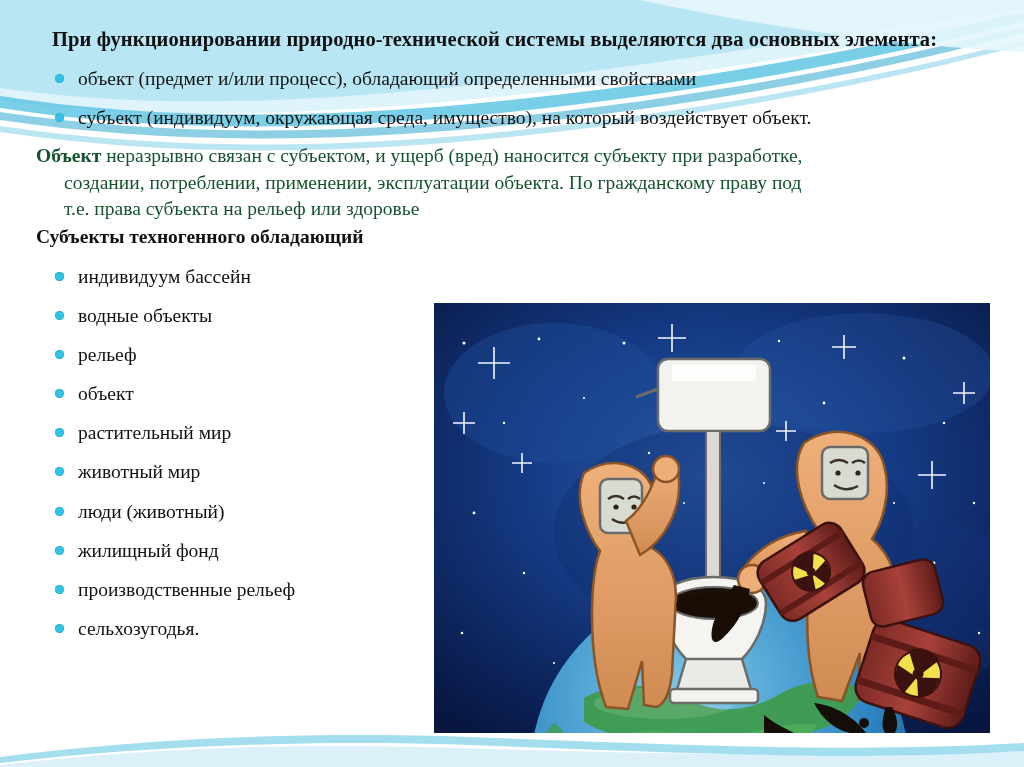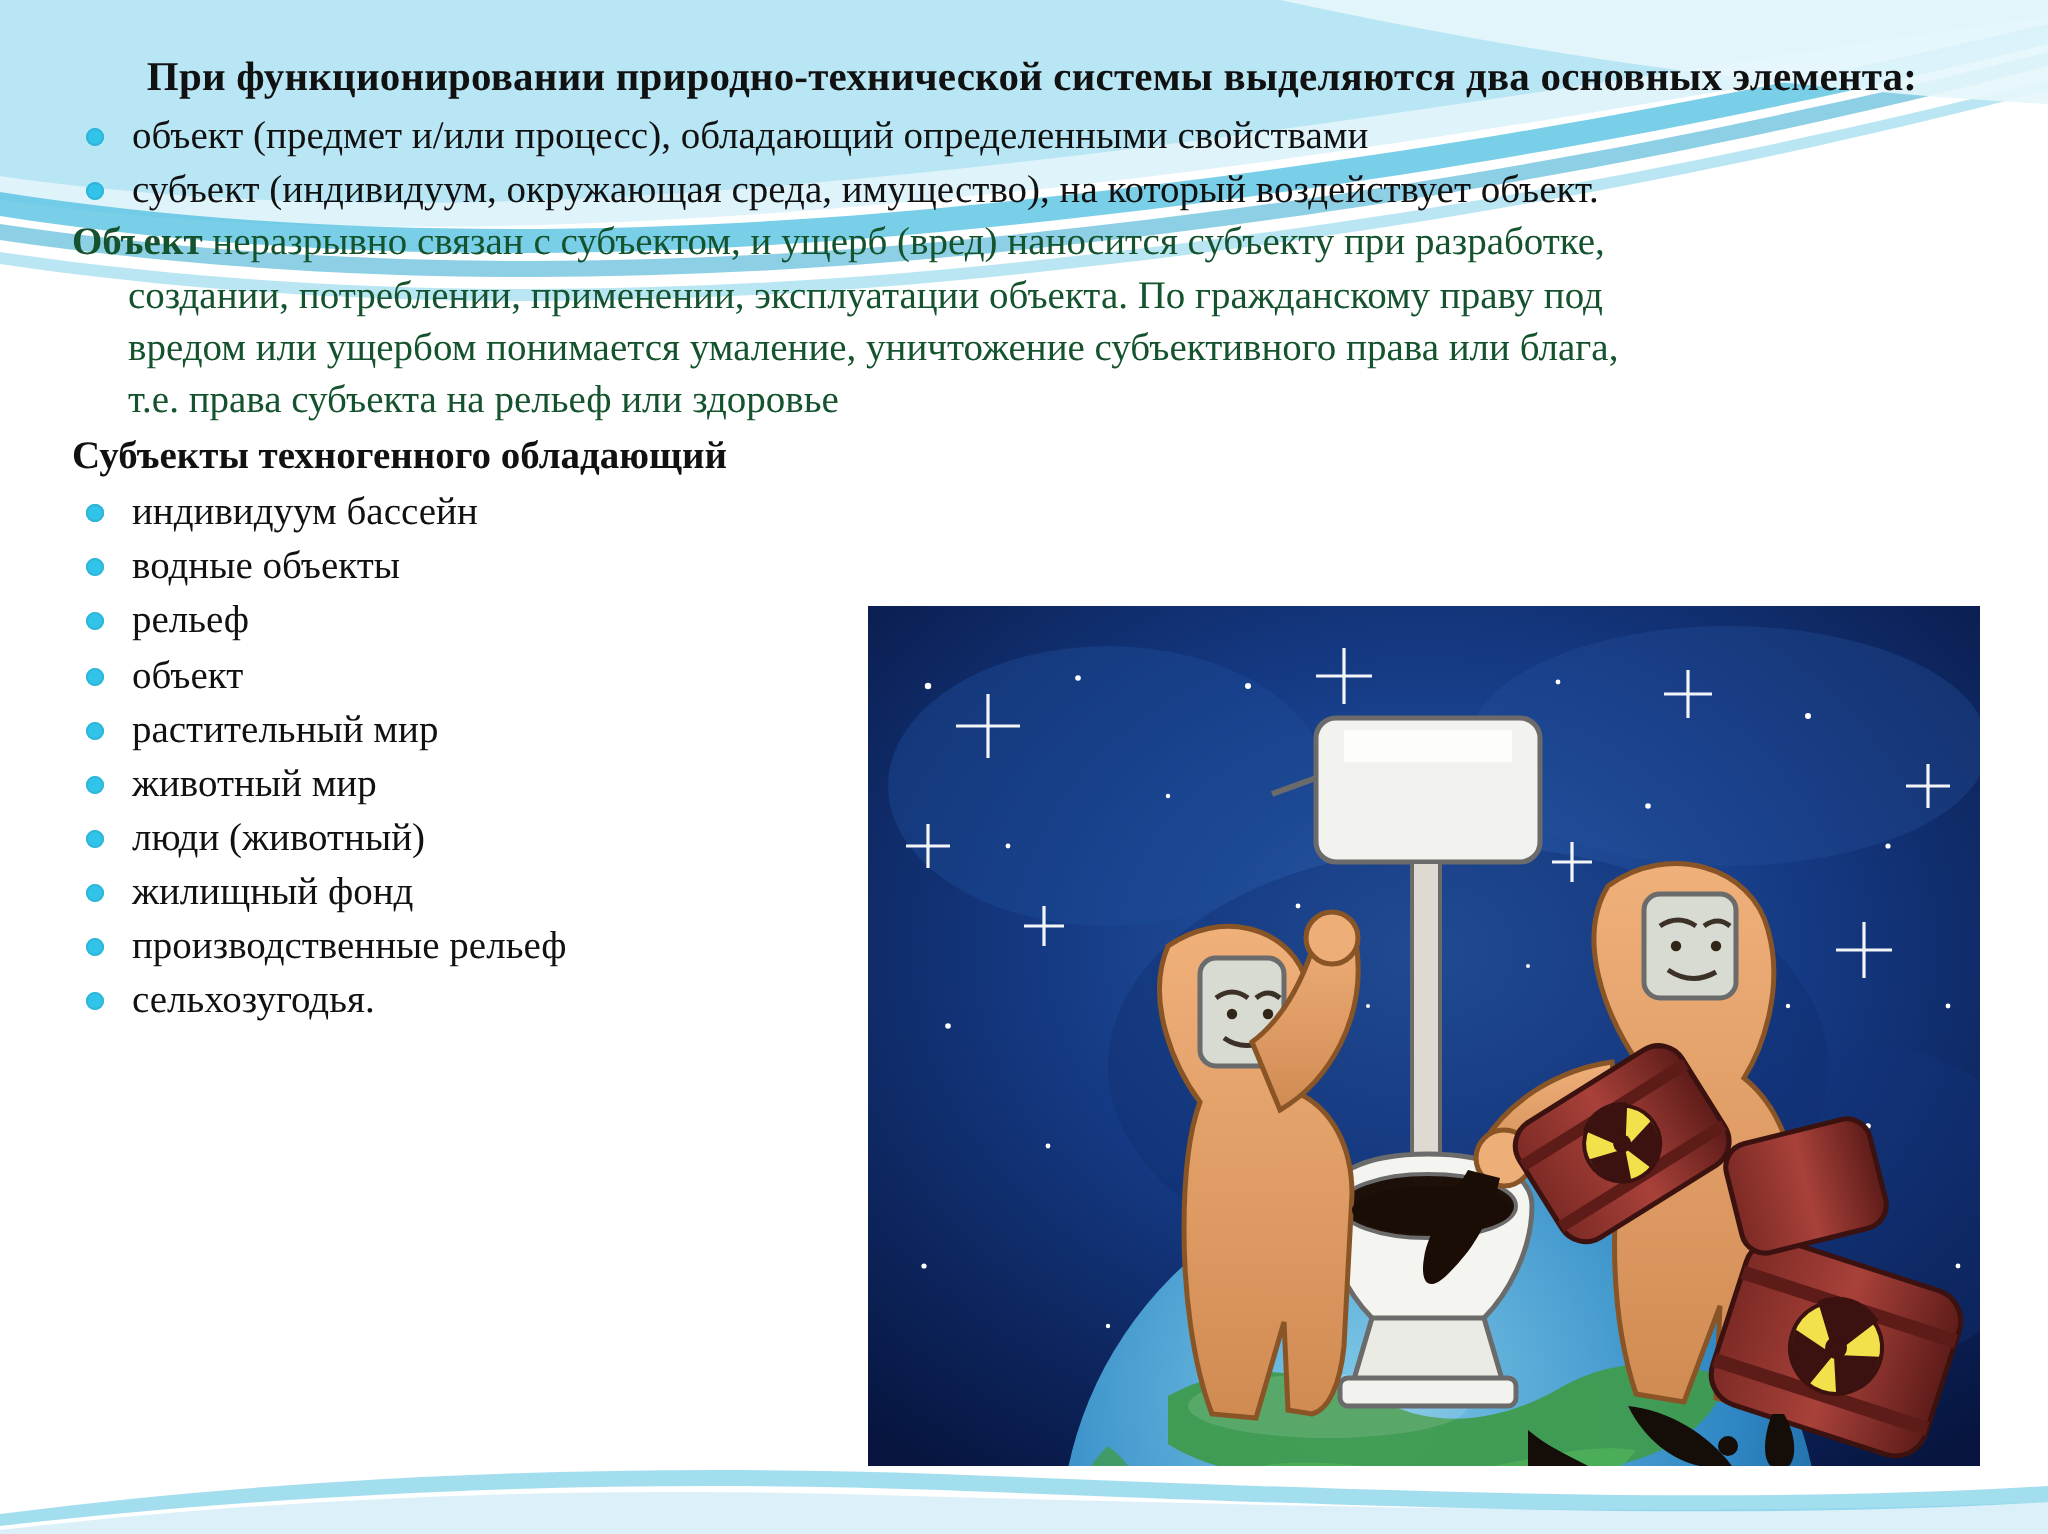--- a/index.html
+++ b/index.html
@@ -41,36 +41,35 @@
     position: absolute;
     left: 36px;
     top: 26px;
     width: 960px;
   }
   .title {
     font-weight: bold;
     font-size: 20.5px;
     line-height: 1.33;
     color: #111111;
-    margin: 0 0 2px 0;
+    margin: 0 0 2px 16px;
     letter-spacing: 0.1px;
-    text-align: center;
   }
   ul.bullets {
     list-style: none;
     margin: 0;
     padding: 0;
   }
   ul.bullets li {
     position: relative;
     padding-left: 30px;
     font-size: 19.5px;
     line-height: 1.39;
     color: #111111;
-    margin: 0;
+    margin: 12px;
   }
   ul.bullets li .dot {
     position: absolute;
     left: 7px;
     top: 9px;
     width: 9px;
     height: 9px;
     border-radius: 50%;
     background: #31c3e8;
     box-shadow: 0 0 0 1px #2fb6d8 inset;
@@ -147,21 +146,20 @@
       </li>
       <li>
         <span class="dot"></span>
         <span>субъект (индивидуум, окружающая среда, имущество), на который воздействует объект.</span>
       </li>
     </ul>
 
     <p class="para">
       <span class="lead">Объект</span><span> неразрывно связан с субъектом, и ущерб (вред) наносится субъекту при разработке,</span>
       <span class="indent">создании, потреблении, применении, эксплуатации объекта. По гражданскому праву под</span>
-      <span class="indent">вредом или ущербом понимается умаление, уничтожение субъективного права или блага,</span>
       <span class="indent">т.е. права субъекта на рельеф или здоровье</span>
     </p>
 
     <p class="subhead">Субъекты техногенного обладающий</p>
 
     <ul class="bullets list2">
       <li><span class="dot"></span></li>
       <li><span class="dot"></span><span>индивидуум бассейн</span></li>
       <li><span class="dot"></span><span>водные объекты</span></li>
       <li><span class="dot"></span><span>рельеф</span></li>

